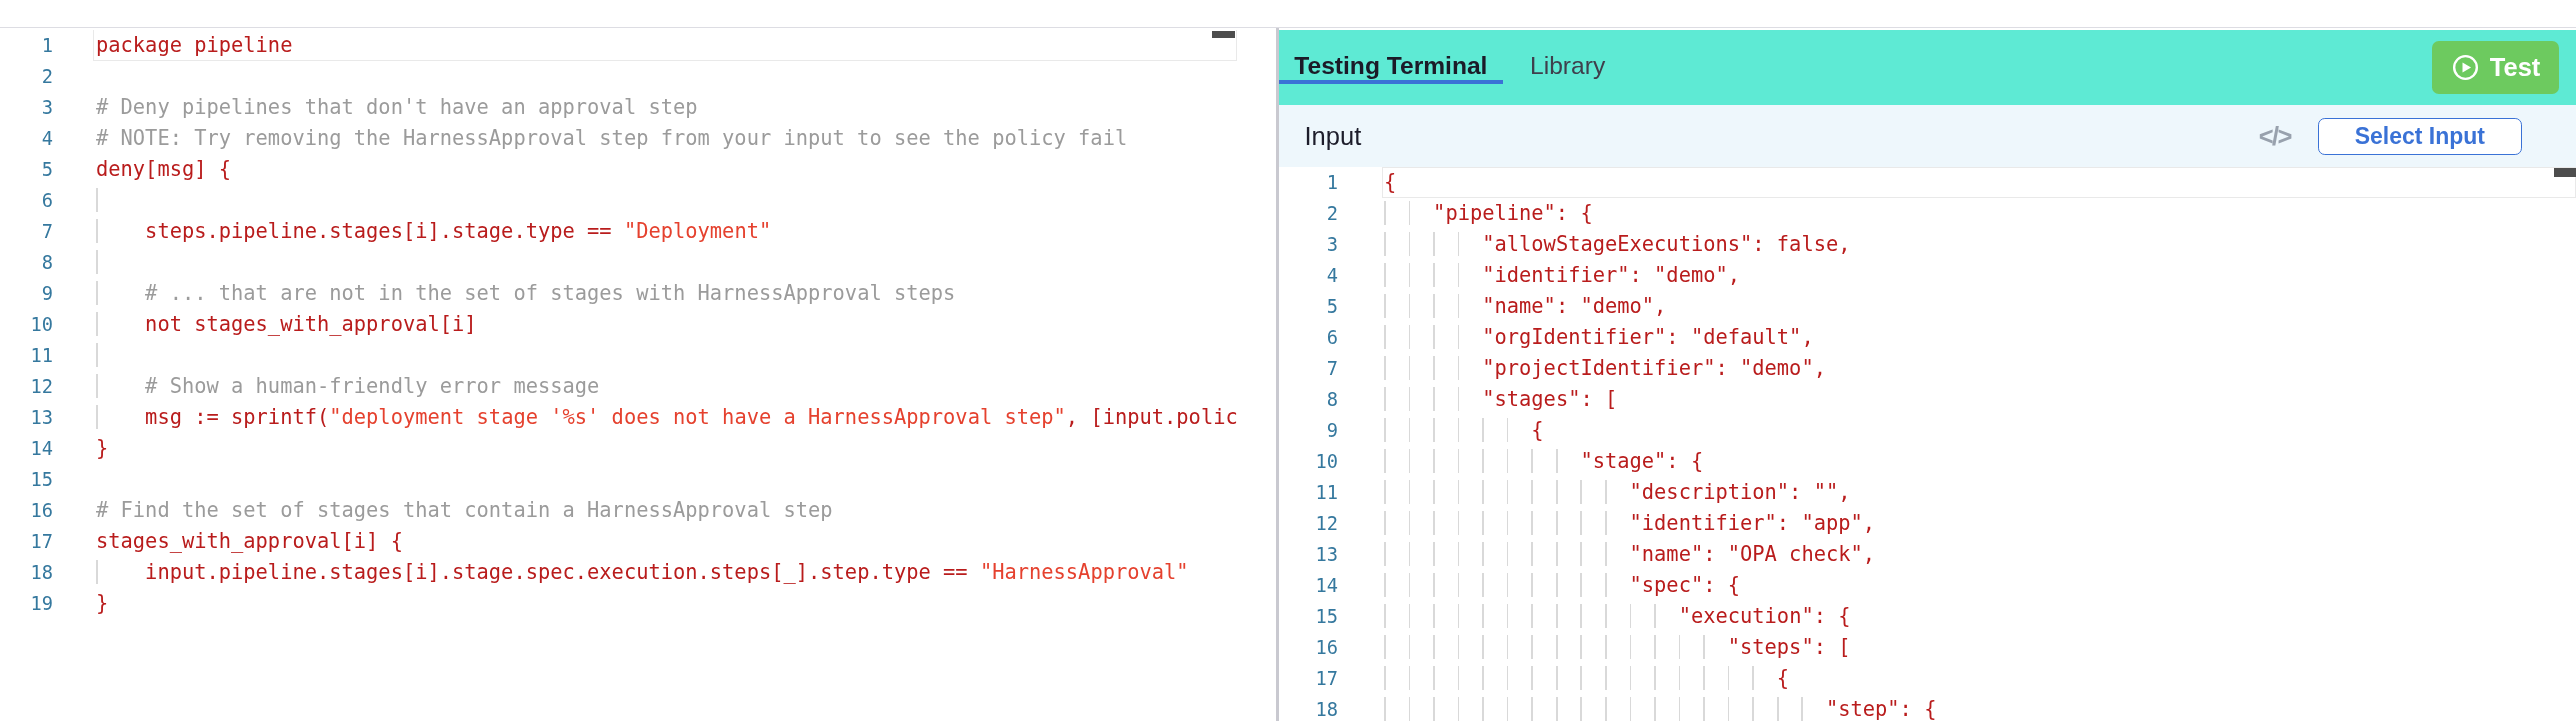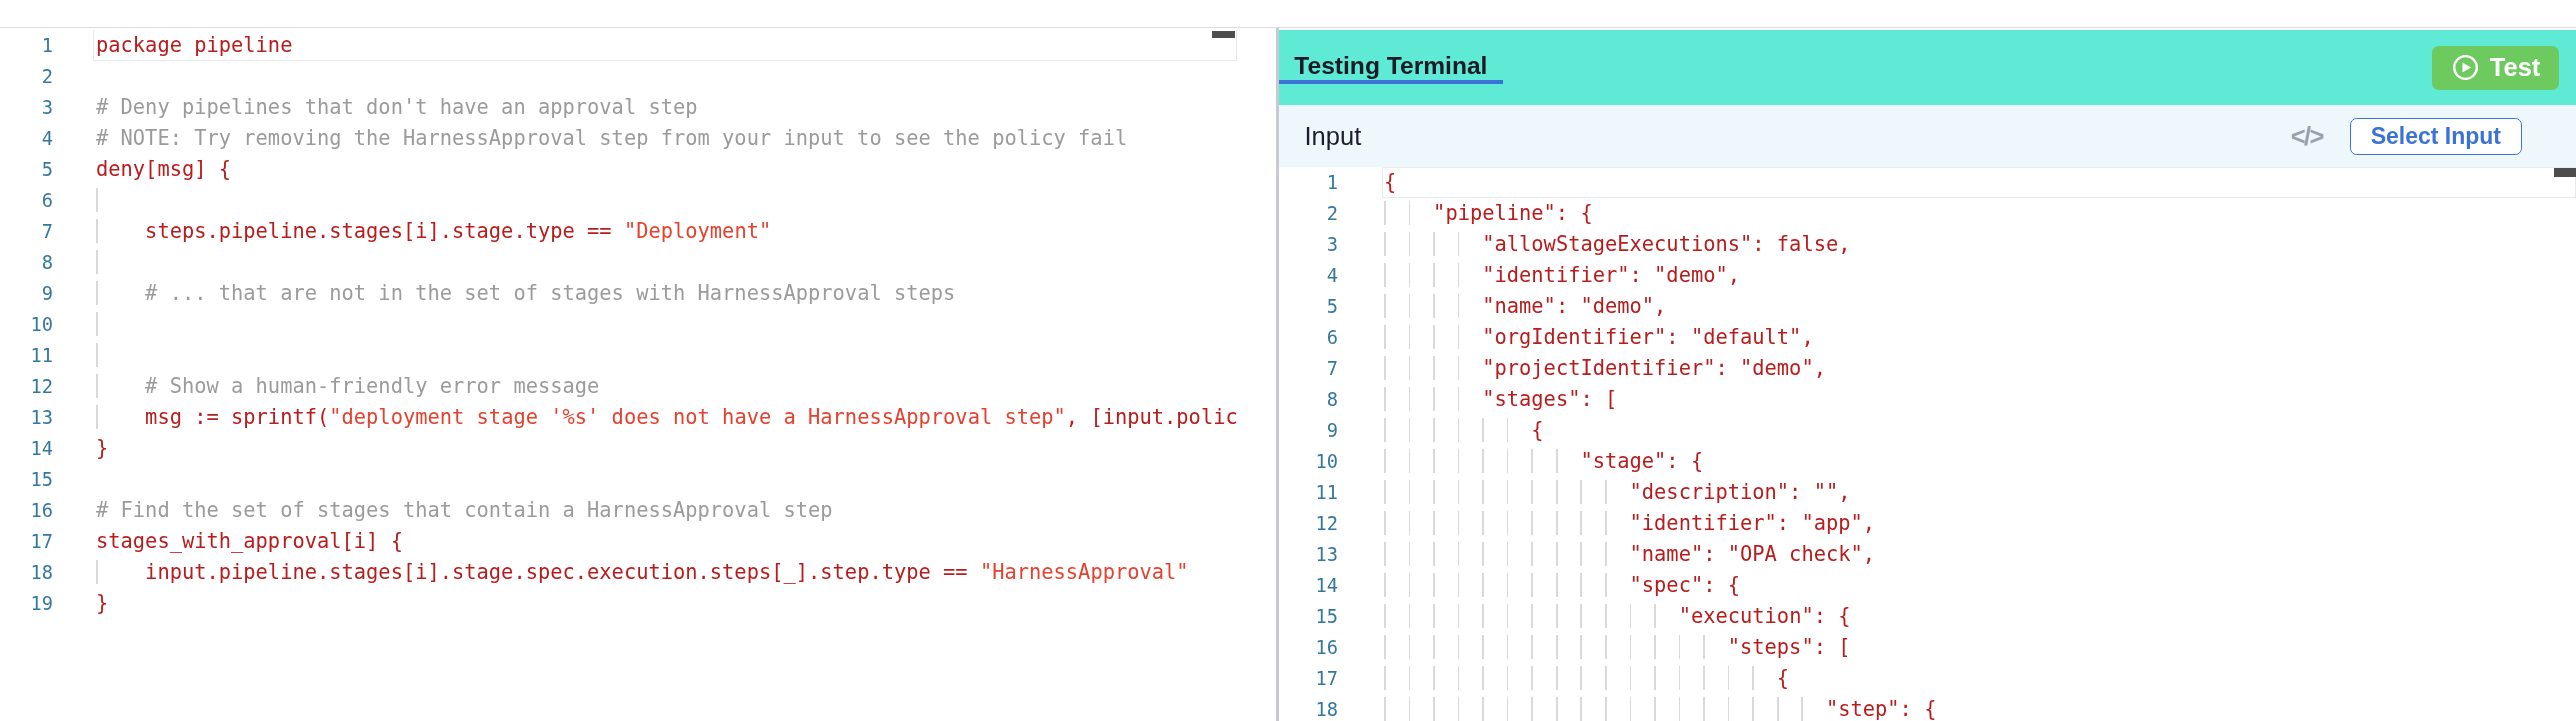--- a/index.html
+++ b/index.html
@@ -45,30 +45,30 @@
   .ov-marker.right-mk { right:0;     top:138px; width:22px; height:9.3px; }
 
   
   .tabs-row { display:flex; align-items:center; height:75px; background:#5eead4; }
   .tab { display:flex; align-items:center; padding:0 15.3px; font-size:24.6px;
          color:#3f3f4c; border-bottom:4.2px solid transparent; cursor:pointer; }
   .tab.active { color:#1b1b28; font-weight:bold; border-bottom-color:#3a72d6; }
   .tab + .tab { margin-left:12px; }
 
   .test-btn { margin-left:auto; margin-right:17px; align-self:center;
-              display:flex; align-items:center; gap:10.2px; height:44px; padding:0 18.7px;
+              display:flex; align-items:center; gap:10.2px; height:53px; padding:0 18.7px;
               background:#6dca5f; color:#fff; font-weight:bold; font-size:25.5px;
               font-family:"Liberation Sans", sans-serif;
               border:none; border-radius:6.8px; cursor:pointer; }
 
   .input-band { display:flex; align-items:center; height:62px; background:#eef7fc; }
   .input-title { font-size:25.5px; color:#1d1d2b; padding-left:25.5px; }
   .code-glyph { margin-left:auto; font-size:25.5px; font-weight:bold; color:#98a1ad;
                 letter-spacing:-1.7px; cursor:pointer; }
-  .select-input-btn { margin-left:27px; margin-right:54px; height:37px; padding:0 20px;
+  .select-input-btn { margin-left:27px; margin-right:54px; height:37px; padding:0 36px;
               background:#fff; color:#3a72d6; border:1.7px solid #3a72d6; border-radius:6.8px;
               font-size:23px; font-weight:bold; font-family:"Liberation Sans", sans-serif;
               cursor:pointer; }
 </style>
 </head>
 <body>
 
 <div class="root">
 
   <div class="top-strip"></div>
@@ -77,40 +77,41 @@
     <div class="editor left-ed">
         <div class="code-line current"><span class="ln">1</span><span class="lc"><span class="tok-code">package pipeline</span></span></div>
         <div class="code-line"><span class="ln">2</span><span class="lc"></span></div>
         <div class="code-line"><span class="ln">3</span><span class="lc"><span class="tok-comment"># Deny pipelines that don't have an approval step</span></span></div>
         <div class="code-line"><span class="ln">4</span><span class="lc"><span class="tok-comment"># NOTE: Try removing the HarnessApproval step from your input to see the policy fail</span></span></div>
         <div class="code-line"><span class="ln">5</span><span class="lc"><span class="tok-code">deny[msg] {</span></span></div>
         <div class="code-line"><span class="ln">6</span><span class="lc"><span class="indent">    </span></span></div>
         <div class="code-line"><span class="ln">7</span><span class="lc"><span class="indent">    </span><span class="tok-code">steps.pipeline.stages[i].stage.type == </span><span class="tok-string">"Deployment"</span></span></div>
         <div class="code-line"><span class="ln">8</span><span class="lc"><span class="indent">    </span></span></div>
         <div class="code-line"><span class="ln">9</span><span class="lc"><span class="indent">    </span><span class="tok-comment"># ... that are not in the set of stages with HarnessApproval steps</span></span></div>
-        <div class="code-line"><span class="ln">10</span><span class="lc"><span class="indent">    </span></span></div>
+        <div class="code-line"><span class="ln">10</span><span class="lc"><span class="indent">    </span><span class="tok-code">not stages_with_approval[i]</span></span></div>
         <div class="code-line"><span class="ln">11</span><span class="lc"><span class="indent">    </span></span></div>
         <div class="code-line"><span class="ln">12</span><span class="lc"><span class="indent">    </span><span class="tok-comment"># Show a human-friendly error message</span></span></div>
         <div class="code-line"><span class="ln">13</span><span class="lc"><span class="indent">    </span><span class="tok-code">msg := sprintf(</span><span class="tok-string">"deployment stage '%s' does not have a HarnessApproval step"</span><span class="tok-code">, [input.policy</span></span></div>
         <div class="code-line"><span class="ln">14</span><span class="lc"><span class="tok-code">}</span></span></div>
         <div class="code-line"><span class="ln">15</span><span class="lc"></span></div>
         <div class="code-line"><span class="ln">16</span><span class="lc"><span class="tok-comment"># Find the set of stages that contain a HarnessApproval step</span></span></div>
         <div class="code-line"><span class="ln">17</span><span class="lc"><span class="tok-code">stages_with_approval[i] {</span></span></div>
         <div class="code-line"><span class="ln">18</span><span class="lc"><span class="indent">    </span><span class="tok-code">input.pipeline.stages[i].stage.spec.execution.steps[_].step.type == </span><span class="tok-string">"HarnessApproval"</span></span></div>
         <div class="code-line"><span class="ln">19</span><span class="lc"><span class="tok-code">}</span></span></div>
       </div>
     <div class="ov-marker left-mk"></div>
   </div>
 
   <div class="divider"></div>
 
   <div class="pane-right">
 
     <div class="tabs-row">
       <div class="tab active">Testing Terminal</div>
+      <div class="tab">Library</div>
       <button class="test-btn">
         <svg width="29" height="29" viewBox="0 0 34 34">
           <circle cx="17" cy="17" r="13.3" fill="none" stroke="#ffffff" stroke-width="2.8"></circle>
           <path d="M13.5 11 L23.5 17 L13.5 23 Z" fill="#ffffff"></path>
         </svg>
         <span>Test</span>
       </button>
     </div>
 
     <div class="input-band">

